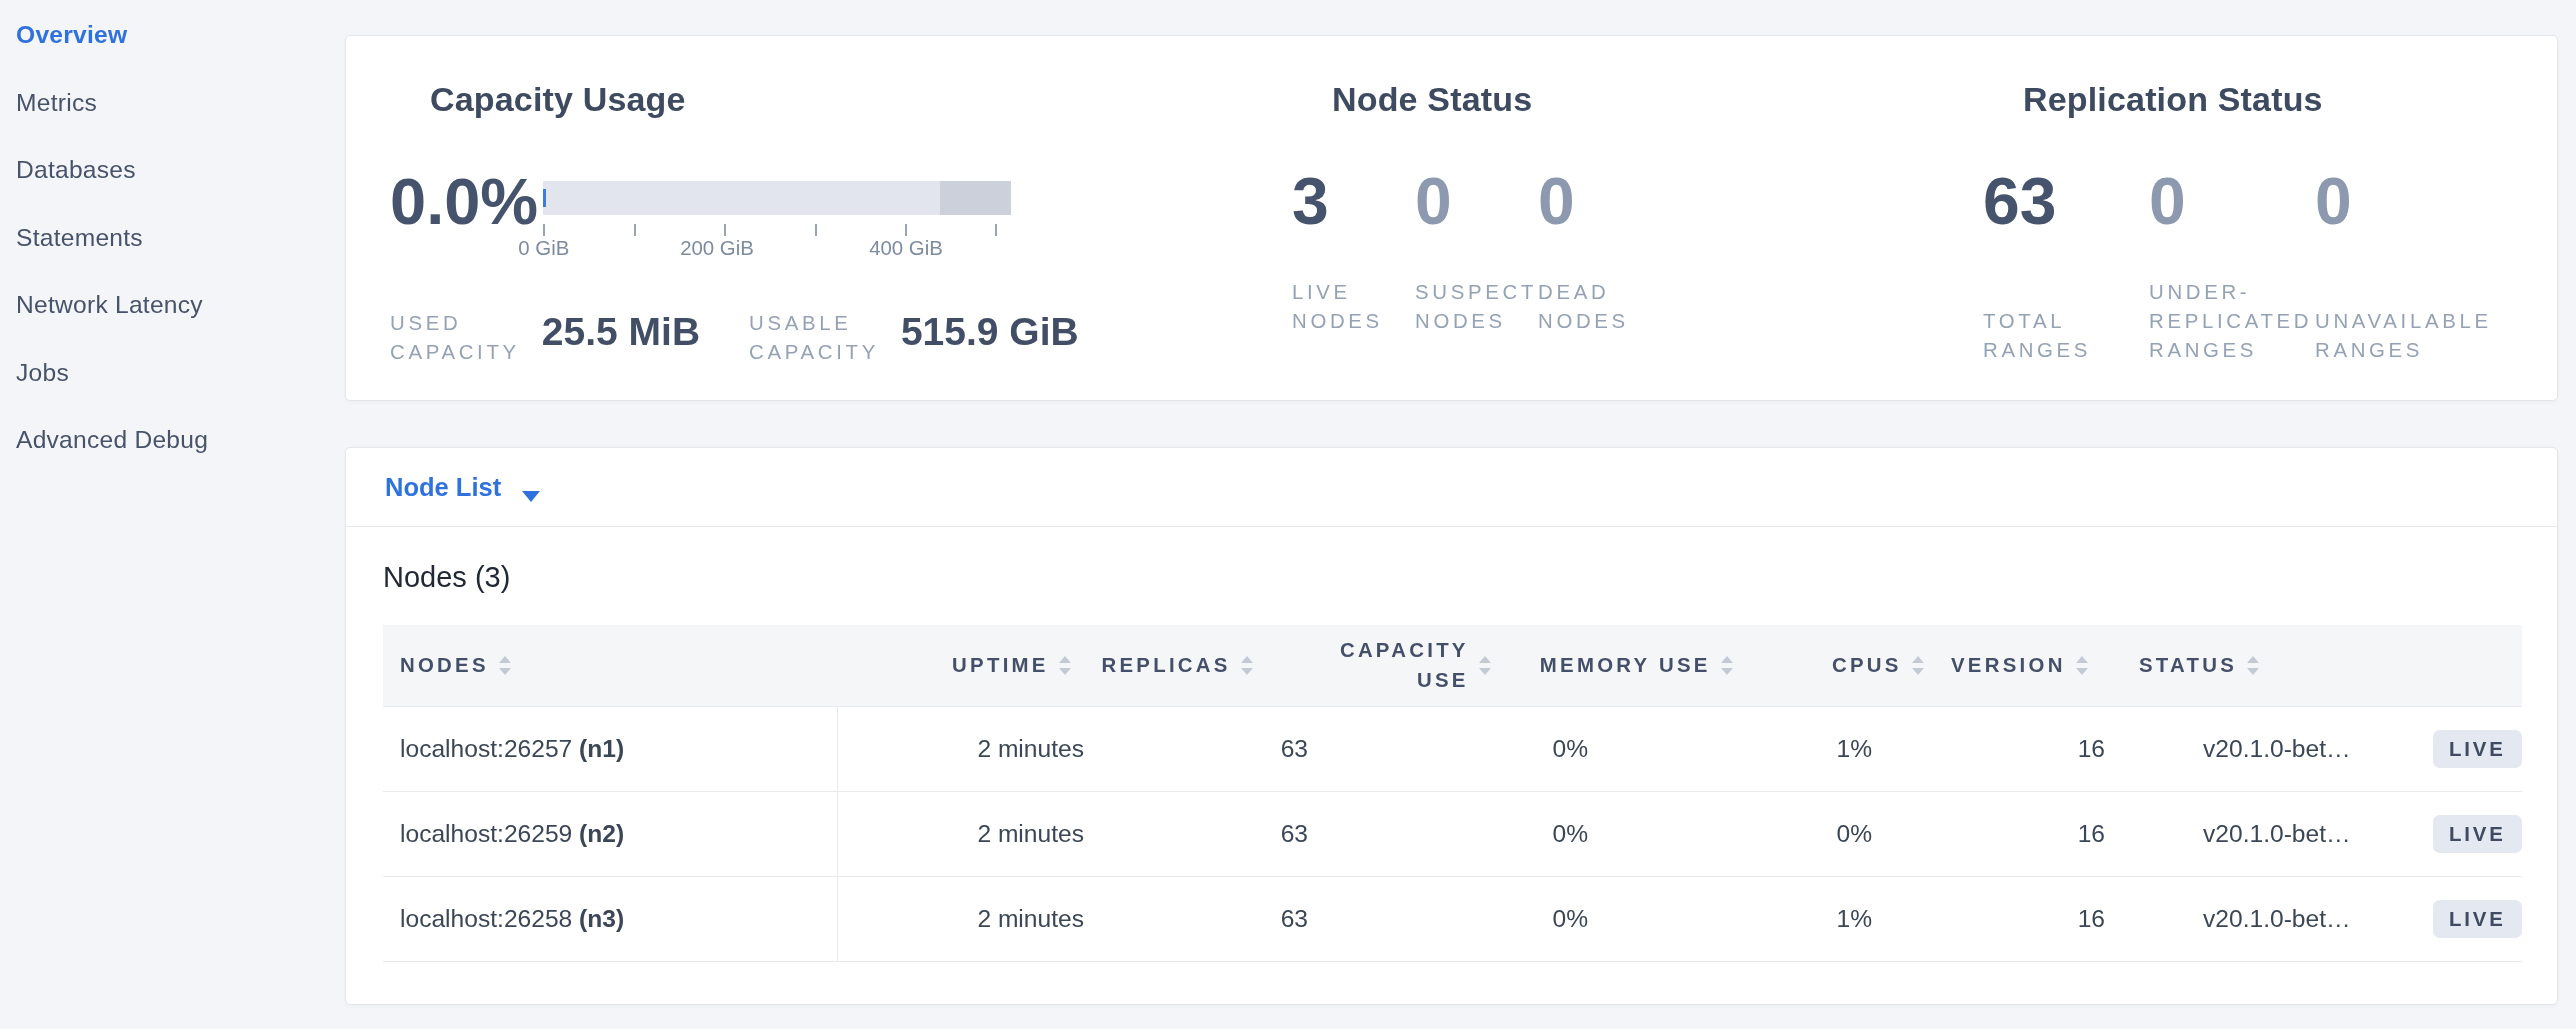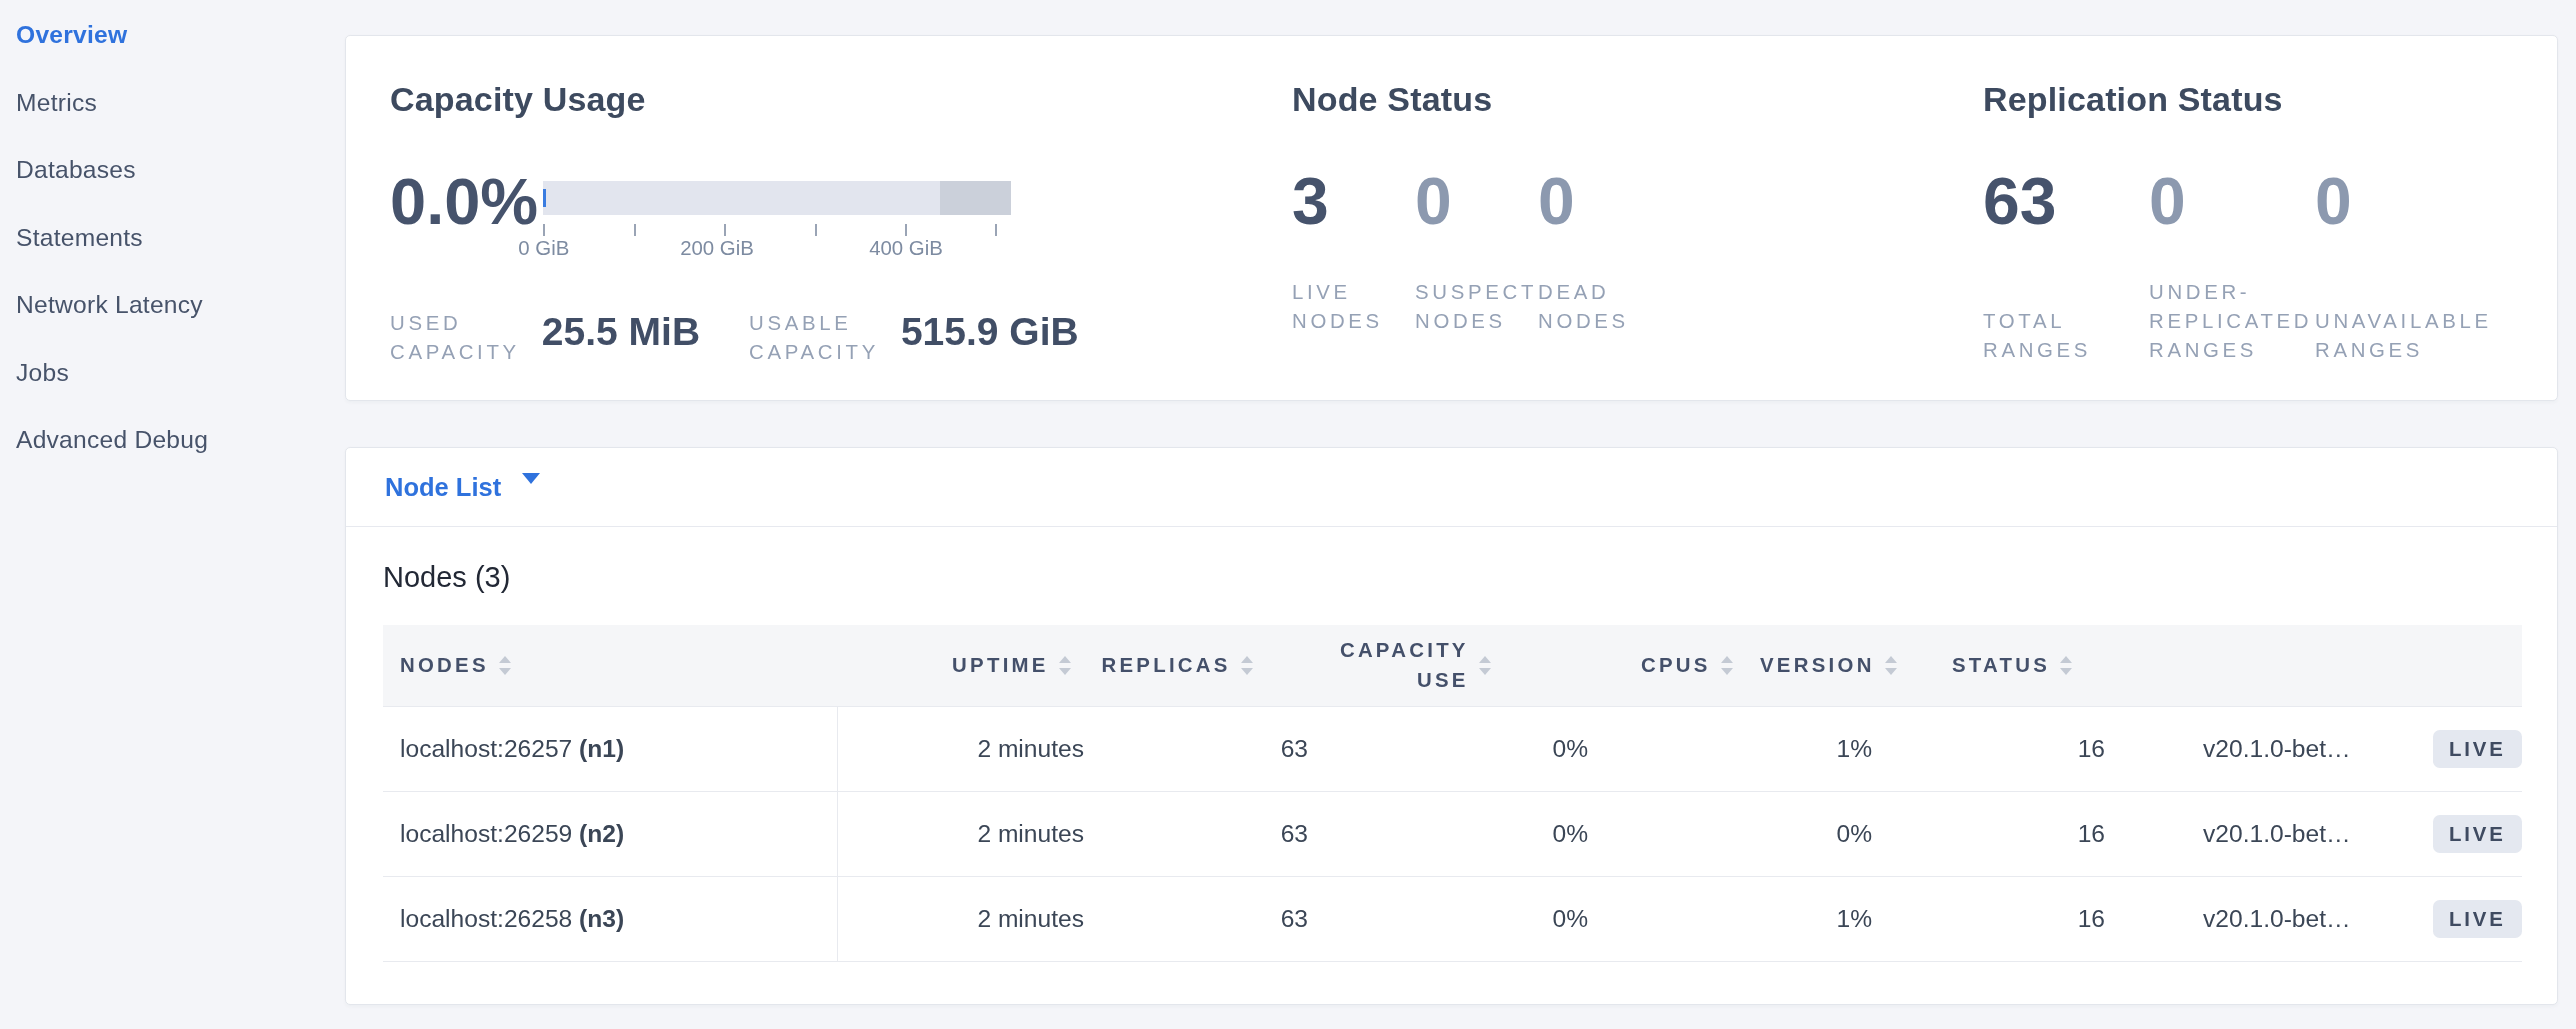--- a/index.html
+++ b/index.html
@@ -26,21 +26,21 @@
     background:#fff; border:0.8px solid #e3e6ec; border-radius:5.1px;
     box-shadow:0 1.7px 3.4px rgba(40,50,70,.03);
   }
 
   
   .summary-card { height:366px; display:flex; }
   .sec { padding-top:43px; }
   .sec-capacity { width:946px; padding-left:44px; }
   .sec-nodes   { width:691px; }
   .sec-repl    { flex:1; }
-  .sec-title { font-size:34px; line-height:41px; font-weight:600; color:#3d4a5f; letter-spacing:.005em; }
+  .sec-title { font-size:34px; line-height:41px; font-weight:600; color:#3d4a5f; letter-spacing:.005em;margin-left:40px; }
 
   .cap-row { display:flex; align-items:flex-start; margin-top:49px; }
   .cap-pct { font-size:65px; line-height:65px; font-weight:600; color:#46536c; white-space:nowrap; width:153px; }
   .bar-block { margin-top:12px; margin-left:0; width:468px; }
   .bar { position:relative; width:468px; height:34px; background:#e2e5ee; }
   .bar-dark { position:absolute; right:0; top:0; height:100%; background:#cbd0da; }
   .bar-used { position:absolute; left:0; top:7.6px; height:18.7px; background:#3a7ce0; }
   .ticks { position:relative; height:20.4px; }
   .tick { position:absolute; top:8.5px; width:1.7px; height:12px; background:#9aa4b5; }
   .tick-labels { position:relative; height:25.5px; margin-top:1.7px; font-size:20.4px; color:#7d8ba1; }
@@ -55,21 +55,21 @@
   .values-row { display:flex; margin-top:48px; }
   .labels-row { display:flex; align-items:flex-end; margin-top:44px; }
   .mcol-n { width:123px; }
   .mcol-r { width:166px; }
   .metric-value { font-size:66px; line-height:66px; font-weight:600; color:#46536c; }
   .metric-value.muted { color:#8c99af; }
 
   
   .table-card { margin-top:46px; min-height:558px; }
   .dropdown-row { height:79px; display:flex; align-items:center; padding-left:39px; border-bottom:1.7px solid #e7e9ef; }
-  .dropdown { display:flex; align-items:flex-start; cursor:pointer; }
+  .dropdown { display:flex; align-items:flex-end; cursor:pointer; }
   .dropdown-label { font-size:25.5px; font-weight:600; color:#2f72dd; }
   .caret { width:0; height:0; margin-left:20.4px; border-left:9.3px solid transparent; border-right:9.3px solid transparent; border-top:11px solid #2f72dd; }
 
   .nodes-heading { margin:34px 0 0 37px; font-size:29px; font-weight:500; color:#222835; }
 
   .table { margin:31px 35px 0 37px; --cols:455px 238px 182px 238px 242px 191px 187px 1fr; }
   .grid-row { display:grid; grid-template-columns:var(--cols); }
   .thead { background:#f5f6f8; border-bottom:1.7px solid #e8eaef; }
   .th { display:flex; align-items:center; min-height:81px; padding:8.5px 0; font-size:20.4px; font-weight:700; letter-spacing:.16em; color:#44506a; cursor:pointer; }
   .th.right { justify-content:flex-end; padding-right:5.1px; }
@@ -241,20 +241,27 @@
               </span>
           </div>
           <div class="th right th-wrap">
             <span class="th-label">CAPACITY USE</span>
             <span class="sort-icon">
                 <i class="up"></i>
                 <i class="down"></i>
               </span>
           </div>
           <div class="th right">
+            <span class="th-label">MEMORY USE</span>
+            <span class="sort-icon">
+                <i class="up"></i>
+                <i class="down"></i>
+              </span>
+          </div>
+          <div class="th right">
             <span class="th-label">CPUS</span>
             <span class="sort-icon">
                 <i class="up"></i>
                 <i class="down"></i>
               </span>
           </div>
           <div class="th left" style="padding-left:22px">
             <span class="th-label">VERSION</span>
             <span class="sort-icon">
                 <i class="up"></i>

